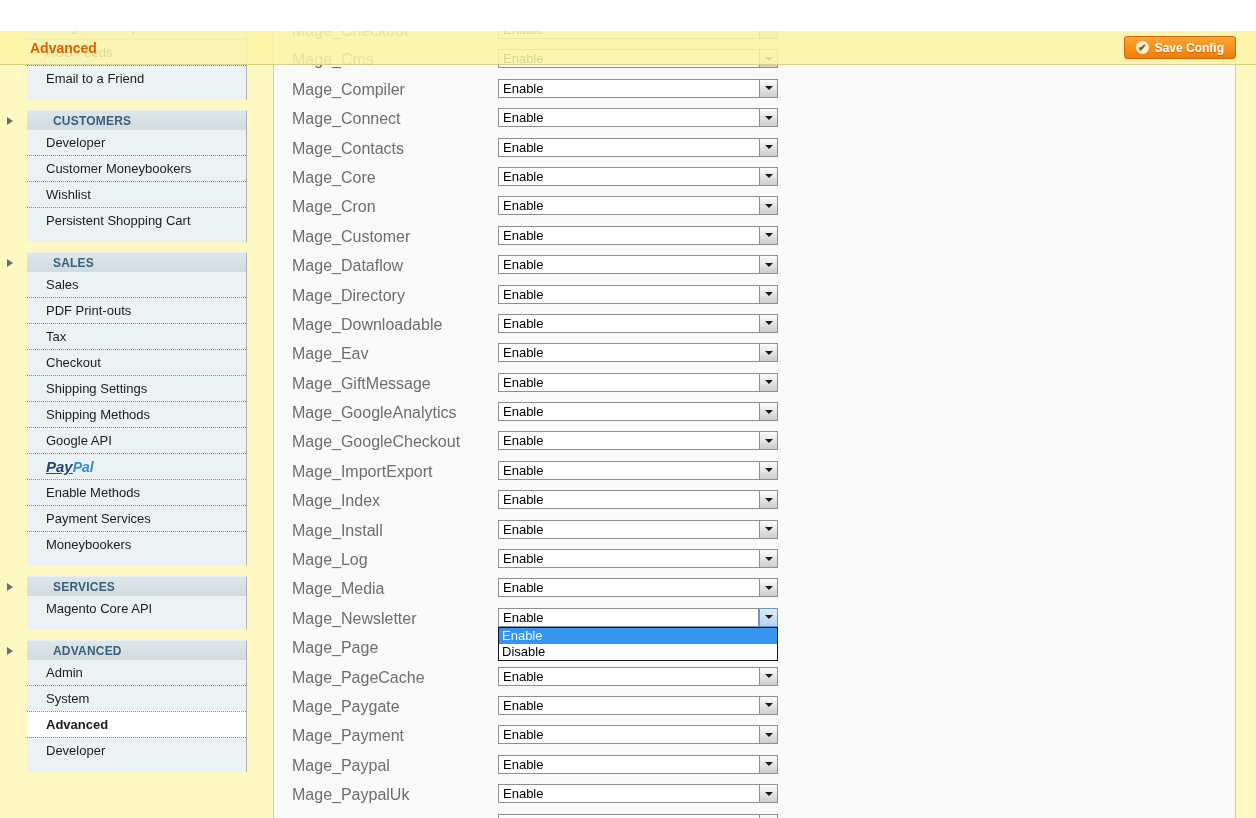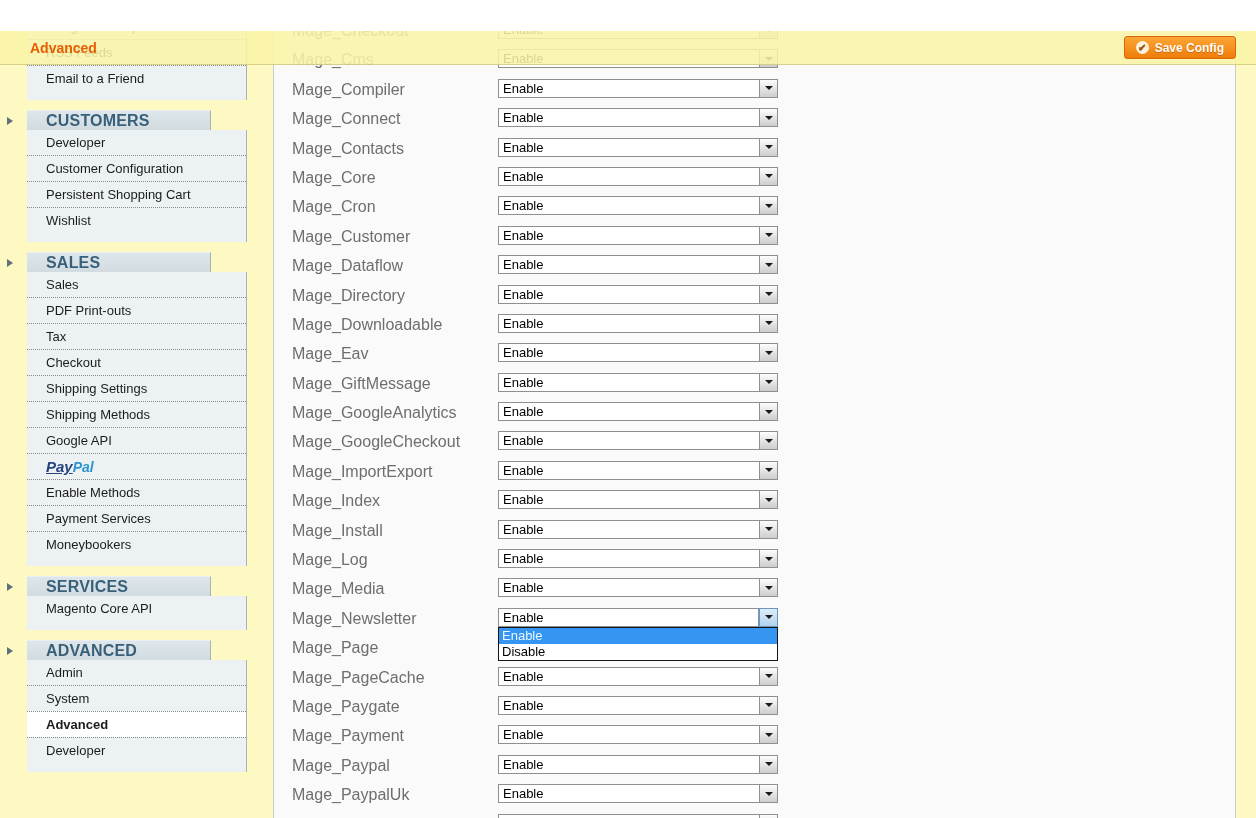--- a/index.html
+++ b/index.html
@@ -2,23 +2,23 @@
 <html><head>
 <meta charset="utf-8">
 <style>
   html,body{margin:0;padding:0;}
   body{font-family:"Liberation Sans", sans-serif; background:#fff;}
   #screen{position:relative; width:1256px; height:818px; overflow:hidden; background:#fef9c3;margin-top:31px;}
 
   
   .sidebar{position:absolute; left:0; top:-17px; width:247px; padding-left:27px; box-sizing:border-box;}
   .side-sec{margin-bottom:10px;}
-  .side-header{position:relative; height:20px; line-height:20px; width:184px; box-sizing:border-box;
+  .side-header{position:relative; height:20px; line-height:20px; width:220px; box-sizing:border-box;
     background:linear-gradient(#dde6ea,#d2dce0); border-top:1px solid #e9eff2; border-right:1px solid #a9b3b7;
-    color:#39607a; font-size:16px; font-weight:bold; padding-left:19px; letter-spacing:.2px;}
+    color:#39607a; font-size:12px; font-weight:bold; padding-left:26px; letter-spacing:.2px;}
   .side-header .tri{position:absolute; left:-20px; top:6px; width:0; height:0;
     border-left:6px solid #5f7078; border-top:4px solid transparent; border-bottom:4px solid transparent;}
   .side-items{width:220px; box-sizing:border-box; background:#ecf2f4; border-right:1px solid #a9b3b7; padding-bottom:9px;}
   .s-item{height:25px; line-height:25px; padding-left:19px; font-size:13px; color:#1c1c1c; cursor:pointer; white-space:nowrap;}
   .s-item + .s-item{border-top:1px dotted #8a8a8a;}
   .s-item.selected{background:#fff; font-weight:bold;}
   .pp-pay{color:#24437c; font-style:italic; font-weight:bold; font-size:15px;text-decoration:underline;}
   .pp-pal{color:#2e94cd; font-style:italic; font-weight:bold; font-size:14px;}
 
   
@@ -61,23 +61,23 @@
         <div class="side-items">
           <div class="s-item">Google Sitemap</div>
           <div class="s-item">RSS Feeds</div>
           <div class="s-item">Email to a Friend</div>
         </div>
       </div>
       <div class="side-sec">
         <div class="side-header"><span class="tri"></span><span>CUSTOMERS</span></div>
         <div class="side-items">
           <div class="s-item">Developer</div>
-          <div class="s-item">Customer Configuration</div>
+          <div class="s-item">Customer Moneybookers</div>
+          <div class="s-item">Wishlist</div>
           <div class="s-item">Persistent Shopping Cart</div>
-          <div class="s-item">Wishlist</div>
         </div>
       </div>
       <div class="side-sec">
         <div class="side-header"><span class="tri"></span><span>SALES</span></div>
         <div class="side-items">
           <div class="s-item">Sales</div>
           <div class="s-item">PDF Print-outs</div>
           <div class="s-item">Tax</div>
           <div class="s-item">Checkout</div>
           <div class="s-item">Shipping Settings</div>

